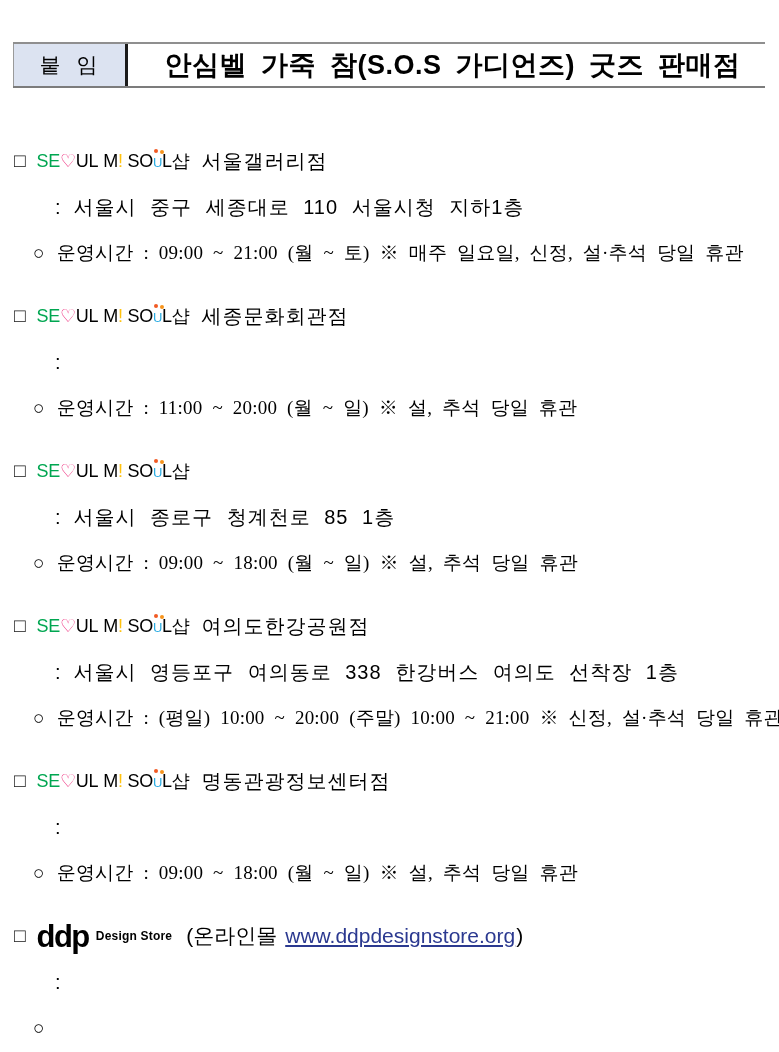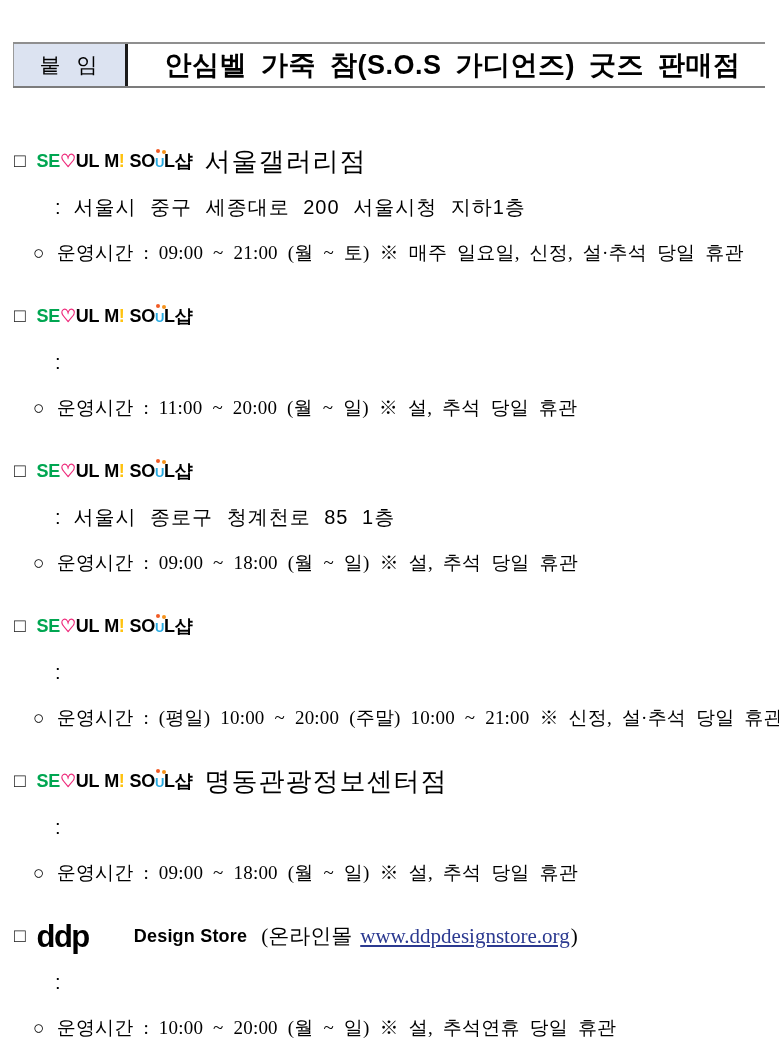--- a/index.html
+++ b/index.html
@@ -39,55 +39,55 @@
 
   
   .entries { position: absolute; top: 138px; left: 14px; width: 765px; }
   .entry { margin-bottom: 17px; }
   .line { height: 46px; display: flex; align-items: center; }
 
   .checkbox { font-size: 19px; margin-right: 11px; color: #111; }
 
   .logo {
     display: inline-flex; align-items: baseline;
-    font-weight: bold; font-size: 18px; letter-spacing: -0.3px;
+    font-weight: normal; font-size: 18px; letter-spacing: -0.3px;
     white-space: nowrap;
   }
   .seg-m, .seg-so { margin-left: 5px; }
   .c-green  { color: #00A651; }
   .c-pink   { color: #EE2A7B; }
   .c-yellow { color: #FFC20E; }
   .c-blue   { color: #29ABE2; }
   .u-dots { position: relative; font-size: 13px; }
   .u-dots::after {
     content: '';
     position: absolute; left: 1px; top: -6px;
     width: 4px; height: 4px; border-radius: 50%;
     background: #F15A24;
     box-shadow: 6px 1px 0 #F7941D;
   }
 
-  .store-name { font-size: 26px; margin-left: 12px; letter-spacing: 1px; word-spacing: 2px; }
+  .store-name { font-size: 20px; margin-left: 12px; letter-spacing: 1px; word-spacing: 2px; }
 
   .addr-line { padding-left: 41px; font-size: 20px; letter-spacing: 1px; word-spacing: 7px; }
   .addr-line .colon { margin-right: 12px; }
 
   .hours-line {
     padding-left: 19px;
     font-family: "Liberation Serif", serif;
     font-size: 19px; letter-spacing: 0.2px; word-spacing: 5px;
     white-space: nowrap;
   }
   .hours-line .circle { font-family: "Liberation Sans", sans-serif; font-size: 19px; margin-right: 12px; }
 
   
-  .ddp-logo { display: inline-flex; align-items: center; gap: 32px; }
+  .ddp-logo { display: inline-flex; align-items: center; }
   .ddp-name { font-weight: bold; font-size: 31px; letter-spacing: -1.5px; line-height: 1; }
-  .ddp-sub  { font-size: 18px; font-weight: bold; margin-left: 13px; letter-spacing: 0.2px; }
-  .online   { font-family: Liberation Serif, serif; font-size: 21px; margin-left: 14px; white-space: nowrap; }
+  .ddp-sub  { font-size: 12px; font-weight: bold; margin-left: 7px; letter-spacing: 0.2px; }
+  .online   { font-family: Liberation Sans, sans-serif; font-size: 21px; margin-left: 14px; white-space: nowrap; }
   .online .link { color: #2B3990; text-decoration: underline; margin-left: 8px; cursor: pointer; }
   .online .suffix { margin-left: 1px; }
 </style>
 </head>
 <body>
 
 <div class="header-box">
   <div class="tag-cell">붙 임</div>
   <div class="title-cell">안심벨 가죽 참(S.O.S 가디언즈) 굿즈 판매점</div>
 </div>
@@ -105,21 +105,21 @@
           <span class="c-yellow">!</span>
           <span class="seg-so">SO</span>
           <span class="c-blue u-dots">U</span>
           <span>L</span>
           <span>샵</span>
         </span>
       <span class="store-name">서울갤러리점</span>
     </div>
     <div class="line addr-line">
       <span class="colon">:</span>
-      <span>서울시 중구 세종대로 200 서울시청 지하1층</span>
+      <span>서울시 중구 세종대로 110 서울시청 지하1층</span>
     </div>
     <div class="line hours-line">
       <span class="circle">○</span>
       <span>운영시간 : 09:00 ~ 21:00 (월 ~ 토) ※ 매주 일요일, 신정, 설·추석 당일 휴관</span>
     </div>
   </div>
 
   <div class="entry">
     <div class="line name-line">
       <span class="checkbox">□</span>
@@ -127,20 +127,21 @@
           <span class="c-green">SE</span>
           <span class="c-pink">♡</span>
           <span>UL</span>
           <span class="seg-m">M</span>
           <span class="c-yellow">!</span>
           <span class="seg-so">SO</span>
           <span class="c-blue u-dots">U</span>
           <span>L</span>
           <span>샵</span>
         </span>
+      <span class="store-name">세종문화회관점</span>
     </div>
     <div class="line addr-line">
       <span class="colon">:</span>
     </div>
     <div class="line hours-line">
       <span class="circle">○</span>
       <span>운영시간 : 11:00 ~ 20:00 (월 ~ 일) ※ 설, 추석 당일 휴관</span>
     </div>
   </div>
 
@@ -176,23 +177,25 @@
           <span class="c-green">SE</span>
           <span class="c-pink">♡</span>
           <span>UL</span>
           <span class="seg-m">M</span>
           <span class="c-yellow">!</span>
           <span class="seg-so">SO</span>
           <span class="c-blue u-dots">U</span>
           <span>L</span>
           <span>샵</span>
         </span>
-    </div>
-    <div class="line addr-line">
-      <span class="colon">:</span>
+      <span class="store-name">여의도한강공원점</span>
+    </div>
+    <div class="line addr-line">
+      <span class="colon">:</span>
+      <span>서울시 영등포구 여의동로 338 한강버스 여의도 선착장 1층</span>
     </div>
     <div class="line hours-line">
       <span class="circle">○</span>
       <span>운영시간 : (평일) 10:00 ~ 20:00 (주말) 10:00 ~ 21:00 ※ 신정, 설·추석 당일 휴관</span>
     </div>
   </div>
 
   <div class="entry">
     <div class="line name-line">
       <span class="checkbox">□</span>
@@ -225,17 +228,16 @@
         <span class="ddp-name">ddp</span>
         <span class="ddp-sub">Design Store</span>
       </span>
       <span class="online"><span>(온라인몰</span><a class="link">www.ddpdesignstore.org</a><span class="suffix">)</span></span>
     </div>
     <div class="line addr-line">
       <span class="colon">:</span>
     </div>
     <div class="line hours-line">
       <span class="circle">○</span>
-      <span>운영시간 : 10:00 ~ 20:00 (월 ~ 일) ※ 설, 추석연휴 당일 휴관</span>
     </div>
   </div>
 
 </div>
 
 </body></html>

